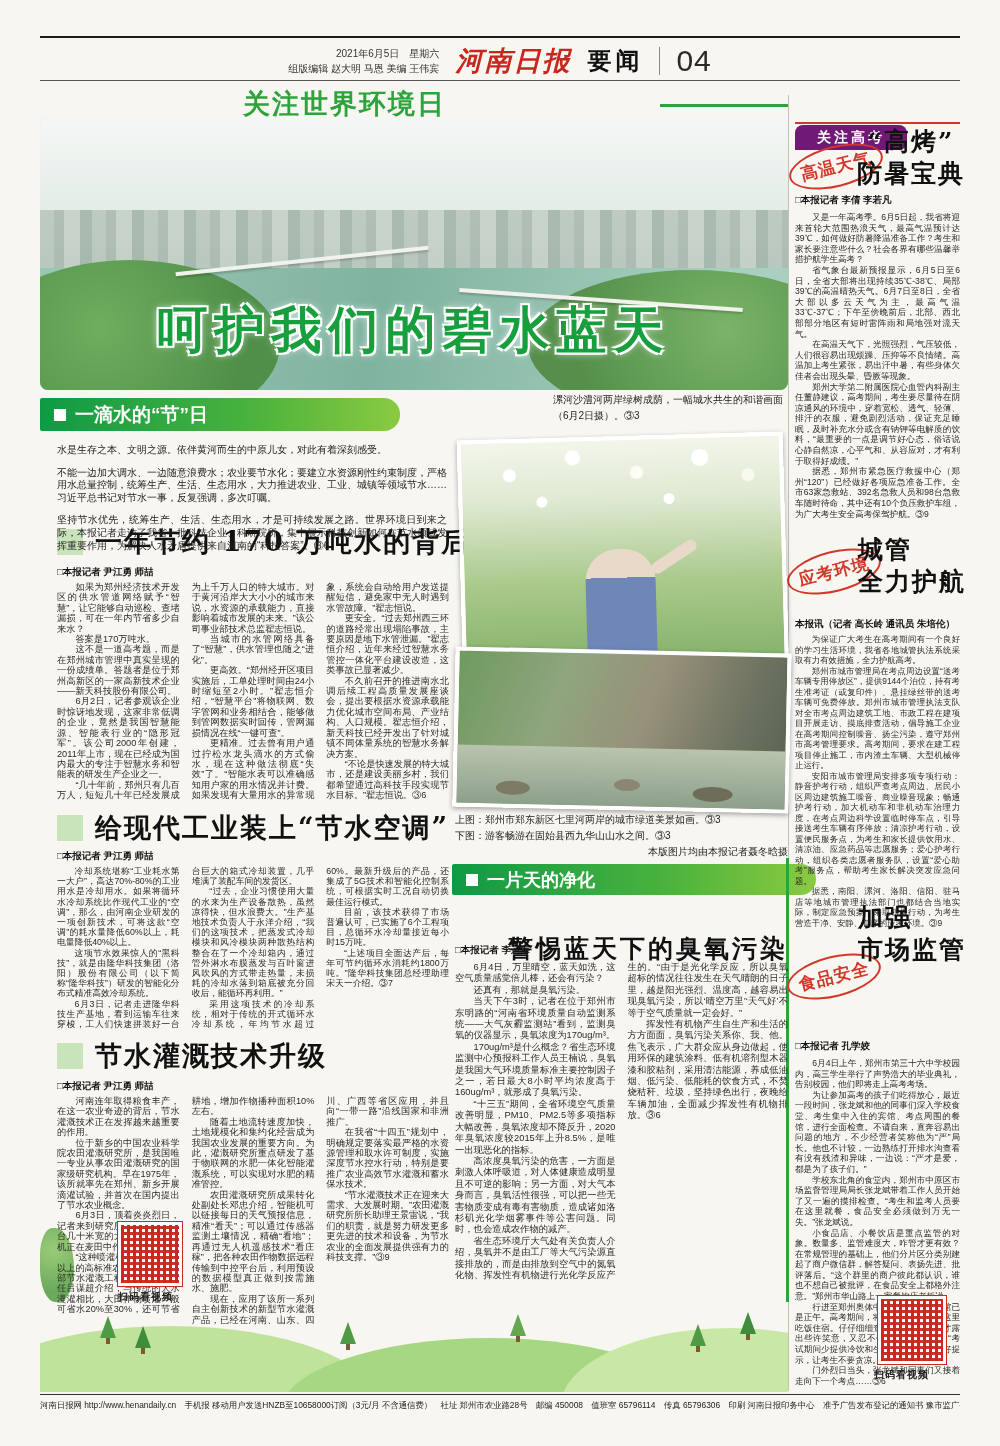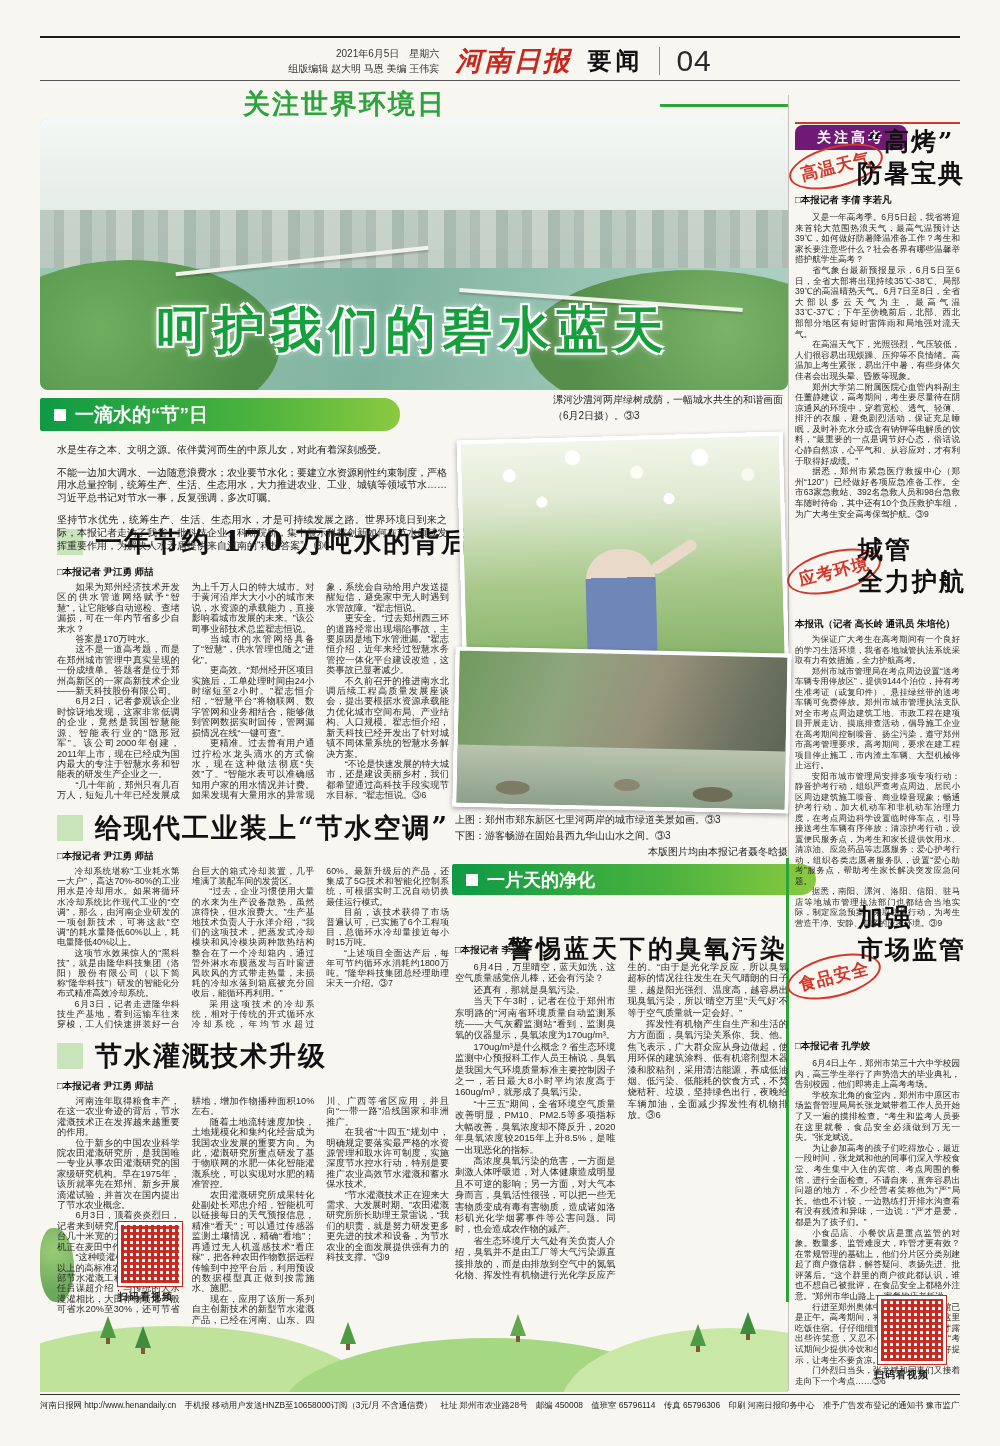--- a/index.html
+++ b/index.html
@@ -297,22 +297,22 @@
     </div>
 
   <div class="stamp" style="left:798px;top:965px;">食品安全</div>
   <div class="r-title" style="left:858px;top:902px;width:110px;">
     <div>加强</div>
     <div>市场监管</div>
   </div>
   <div class="r-byline" style="left:795px;top:1040px;">□本报记者 孔学姣</div>
   <div class="r-body" style="left:795px;top:1058px;height:332px;">
       <p>6月4日上午，郑州市第三十六中学校园内，高三学生举行了声势浩大的毕业典礼，告别校园，他们即将走上高考考场。</p>
+      <p>为让参加高考的孩子们吃得放心，最近一段时间，张龙斌和他的同事们深入学校食堂、考生集中入住的宾馆、考点周围的餐馆，进行全面检查。不请自来，直奔容易出问题的地方，不少经营者笑称他为“严”局长。他也不计较，一边熟练打开排水沟查看有没有残渣和异味，一边说：“严才是爱，都是为了孩子们。”</p>
       <p>学校东北角的食堂内，郑州市中原区市场监督管理局局长张龙斌带着工作人员开始了又一遍的摸排检查。“考生和监考人员要在这里就餐，食品安全必须做到万无一失。”张龙斌说。</p>
-      <p>为让参加高考的孩子们吃得放心，最近一段时间，张龙斌和他的同事们深入学校食堂、考生集中入住的宾馆、考点周围的餐馆，进行全面检查。不请自来，直奔容易出问题的地方，不少经营者笑称他为“严”局长。他也不计较，一边熟练打开排水沟查看有没有残渣和异味，一边说：“严才是爱，都是为了孩子们。”</p>
       <p>小食品店、小餐饮店是重点监管的对象。数量多、监管难度大，咋管才更有效？在常规管理的基础上，他们分片区分类别建起了商户微信群，解答疑问、表扬先进、批评落后。“这个群里的商户彼此都认识，谁也不想自己被批评，在食品安全上都格外注意。”郑州市华山路上一家餐饮店老板说。</p>
       <p>行进至郑州奥体中心附近的一家宾馆已是正午。高考期间，将有80多名考生在这里吃饭住宿。仔仔细细查了一遍，张龙斌才露出些许笑意，又忍不住叮嘱餐厅经理：“考试期间少提供冷饮和生冷食物，还要做好提示，让考生不要贪凉。”</p>
       <p>门外烈日当头，张龙斌和同事们又接着走向下一个考点……③6</p>
     </div>
   <div class="qr z1" style="left:878px;top:1296px;width:62px;height:62px;"></div>
   <div class="qr-label z1" style="left:874px;top:1368px;">扫码看视频</div>
 
   <div class="hrule" style="left:40px;top:1394px;width:920px;height:1px;background:#333;"></div>
   <div class="footer-text">河南日报网 http://www.henandaily.cn　手机报 移动用户发送HNZB至10658000订阅（3元/月 不含通信费）　社址 郑州市农业路28号　邮编 450008　值班室 65796114　传真 65796306　印刷 河南日报印务中心　准予广告发布登记的通知书 豫市监广登字（2019）001号　零售 1.50元</div>
 

